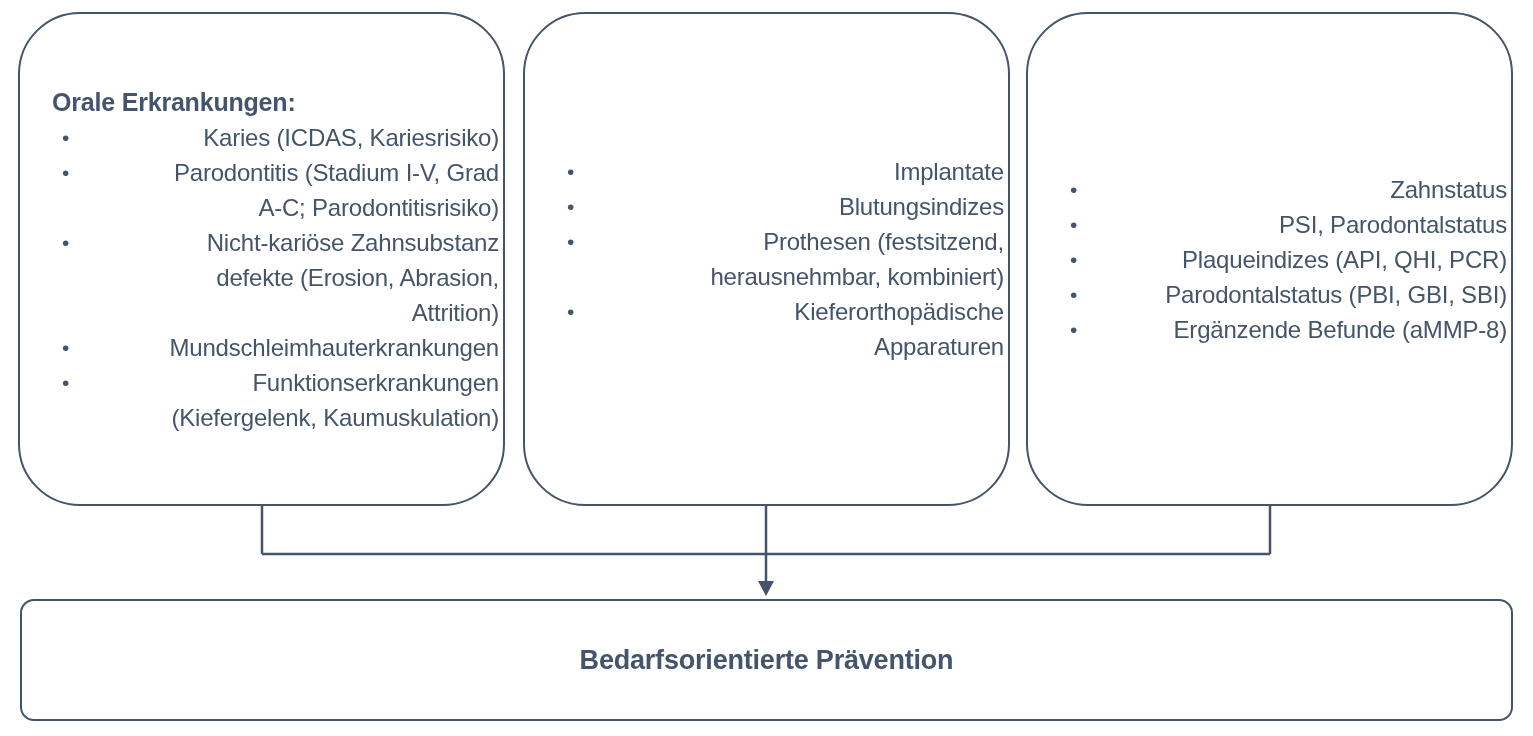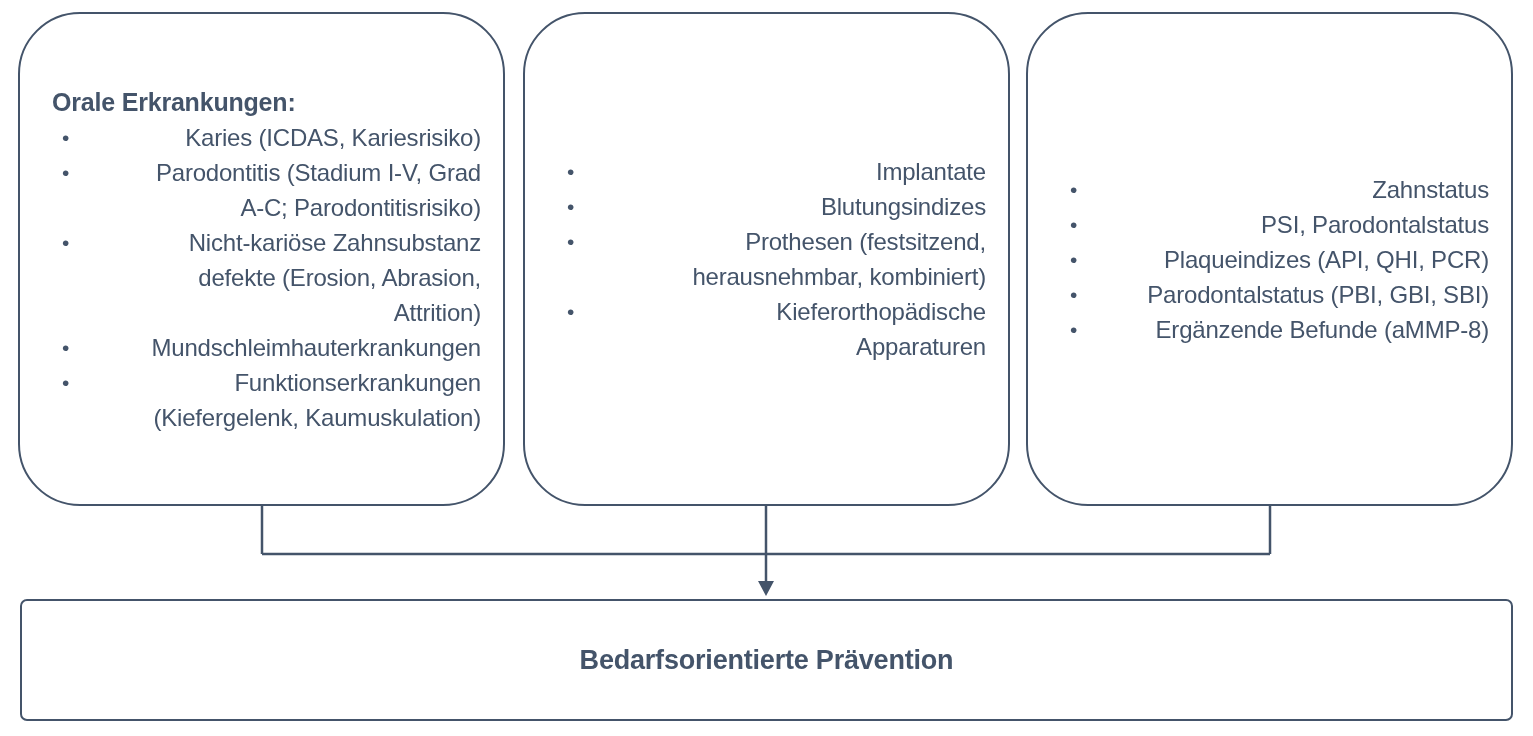--- a/index.html
+++ b/index.html
@@ -27,21 +27,21 @@
     background: #ffffff;
     display: flex;
     flex-direction: column;
     justify-content: center;
   }
   #box-orale  { left: 18px; }
   #box-versorgungen { left: 523px; }
   #box-befunde { left: 1026px; }
 
   .box-content {
-    padding: 0 22px 0 32px;
+    padding: 0 4px 0 32px;
     font-size: 24px;
     line-height: 35px;
     letter-spacing: -0.2px;
   }
   .box-title {
     font-weight: bold;
     font-size: 25px;
     line-height: 36px;
     white-space: pre-line;
   }
@@ -74,21 +74,21 @@
     pointer-events: none;
   }
 
   #result-box {
     position: absolute;
     left: 20px;
     top: 599px;
     width: 1493px;
     height: 122px;
     border: 2.5px solid #44546A;
-    border-radius: 7px;
+    border-radius: 14px;
     box-sizing: border-box;
     background: #ffffff;
     display: flex;
     align-items: center;
     justify-content: center;
   }
   #result-box .result-title {
     font-weight: bold;
     font-size: 27px;
     letter-spacing: -0.2px;

